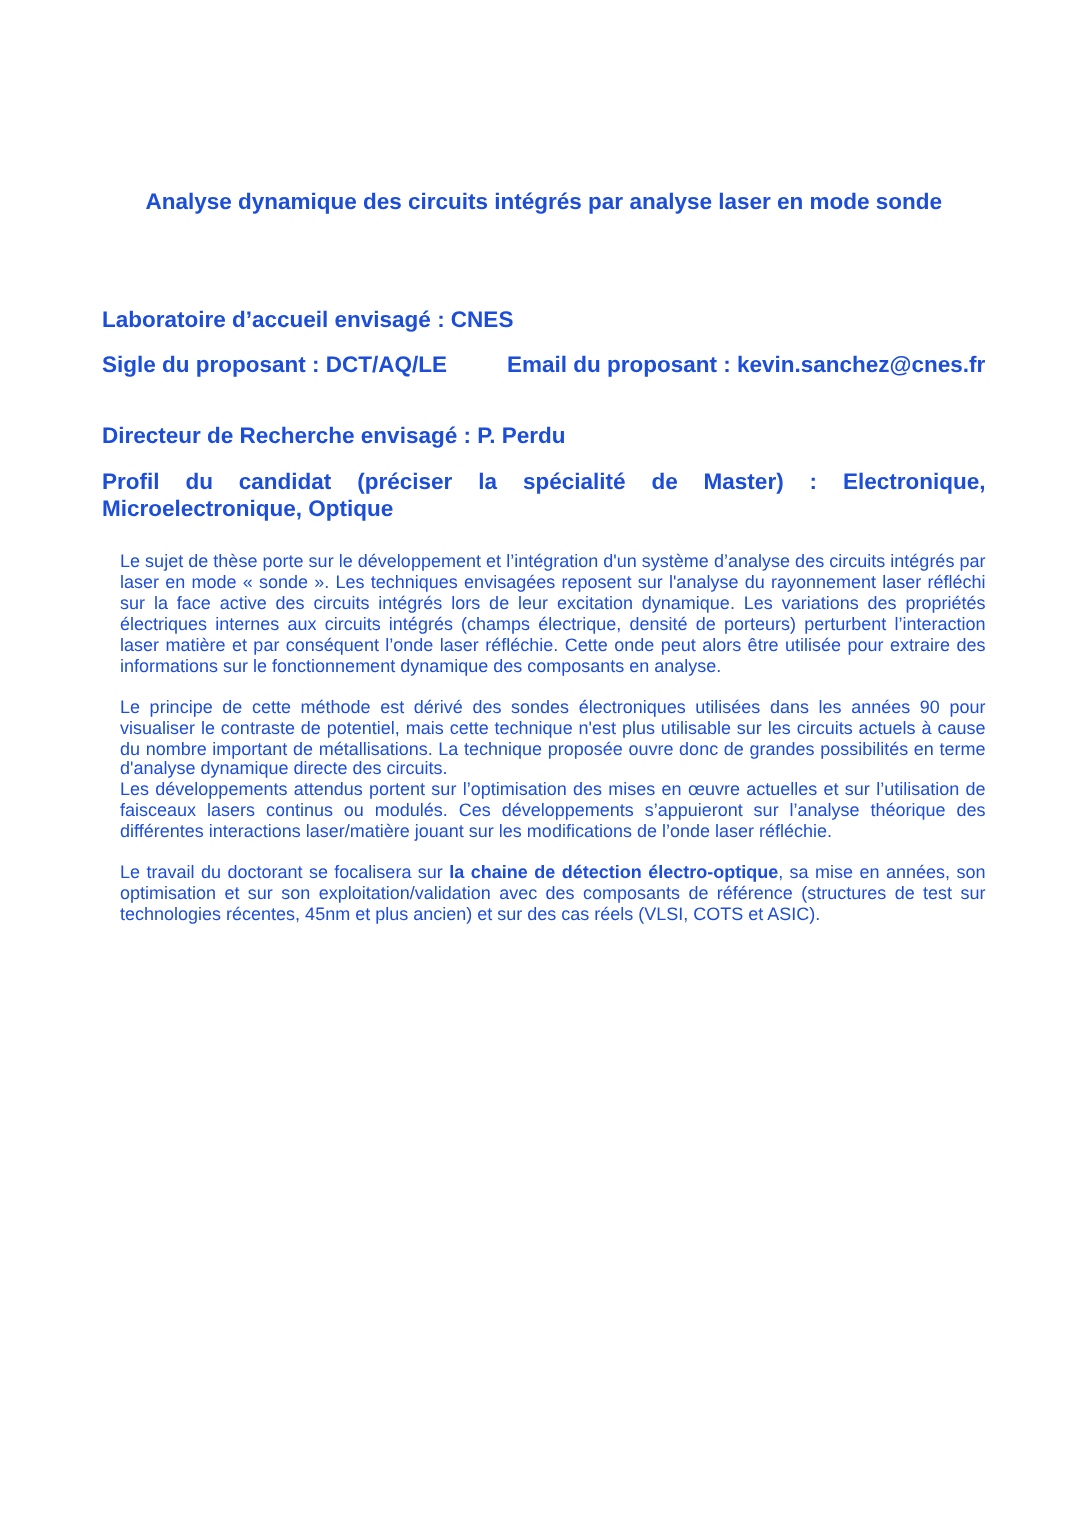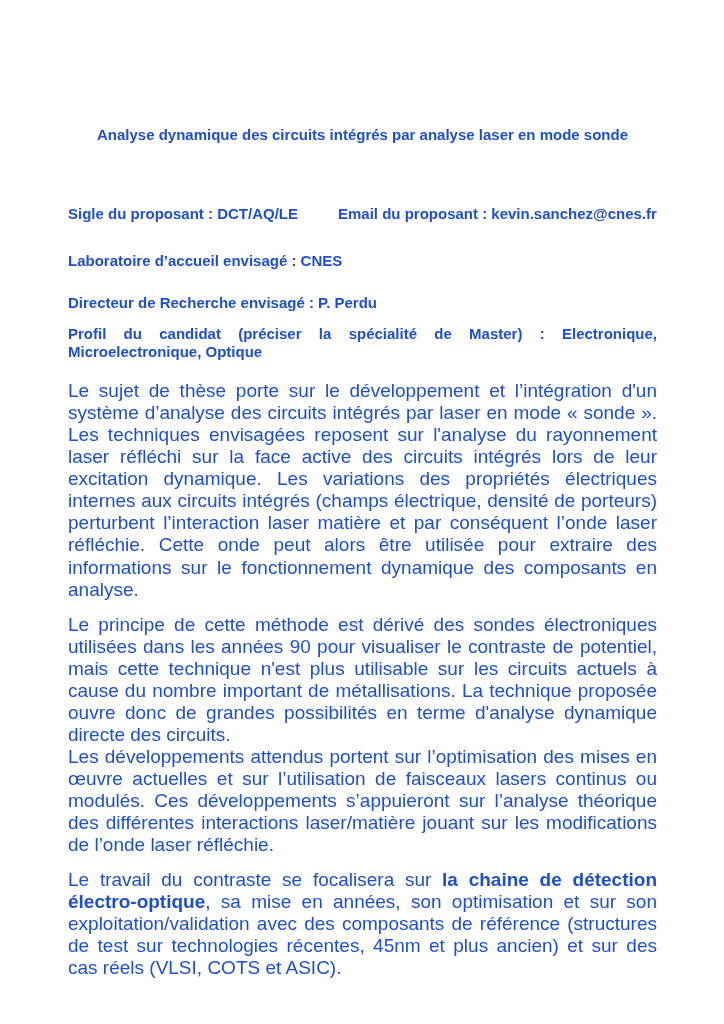--- a/index.html
+++ b/index.html
@@ -35,49 +35,49 @@
   .profil {
     text-align: justify;
   }
   .section-heading {
     font-size: 15px;
     font-weight: bold;
     line-height: 1.2;
     margin: 0 0 14px 0;
   }
   .body-text {
-    font-size: 19px;
+    font-size: 12px;
     line-height: 1.16;
     text-align: justify;
-    margin: 0 0 13px 0;
+    margin: 0 0 13px 12px;
   }
   .body-text strong { font-weight: bold; }
 </style>
 </head>
 <body>
 
 <div class="page">
 
   <h1 class="doc-title">Analyse dynamique des circuits intégrés par analyse laser en mode sonde</h1>
 
 
+  <p class="field mb-lab">Laboratoire d’accueil envisagé : CNES</p>
+
   <p class="field field-row mb-sigle">
     <span>Sigle du proposant : DCT/AQ/LE</span>
     <span class="email-part">Email du proposant : kevin.sanchez@cnes.fr</span>
   </p>
-
-  <p class="field mb-lab">Laboratoire d’accueil envisagé : CNES</p>
 
   <p class="field mb-dir">Directeur de Recherche envisagé : P. Perdu</p>
 
   <p class="field profil">Profil du candidat (préciser la spécialité de Master)&nbsp;: Electronique, Microelectronique, Optique</p>
 
 
   <p class="body-text">Le sujet de thèse porte sur le développement et l’intégration d'un système d’analyse des circuits intégrés par laser en mode « sonde ». Les techniques envisagées reposent sur l'analyse du rayonnement laser réfléchi sur la face active des circuits intégrés lors de leur excitation dynamique. Les variations des propriétés électriques internes aux circuits intégrés (champs électrique, densité de porteurs) perturbent l’interaction laser matière et par conséquent l’onde laser réfléchie. Cette onde peut alors être utilisée pour extraire des informations sur le fonctionnement dynamique des composants en analyse.</p>
 
   <p class="body-text">
     <span>Le principe de cette méthode est dérivé des sondes électroniques utilisées dans les années 90 pour visualiser le contraste de potentiel, mais cette technique n'est plus utilisable sur les circuits actuels à cause du nombre important de métallisations. La technique proposée ouvre donc de grandes possibilités en terme d'analyse dynamique directe des circuits.</span><br>
     <span>Les développements attendus portent sur l’optimisation des mises en œuvre actuelles et sur l’utilisation de faisceaux lasers continus ou modulés. Ces développements s’appuieront sur l’analyse théorique des différentes interactions laser/matière jouant sur les modifications de l’onde laser réfléchie.</span>
   </p>
 
-  <p class="body-text"><span>Le travail du contraste se focalisera sur </span><strong>la chaine de détection électro-optique</strong><span>, sa mise en années, son optimisation et sur son exploitation/validation avec des composants de référence (structures de test sur technologies récentes, 45nm et plus ancien) et sur des cas réels (VLSI, COTS et ASIC).</span></p>
+  <p class="body-text"><span>Le travail du doctorant se focalisera sur </span><strong>la chaine de détection électro-optique</strong><span>, sa mise en années, son optimisation et sur son exploitation/validation avec des composants de référence (structures de test sur technologies récentes, 45nm et plus ancien) et sur des cas réels (VLSI, COTS et ASIC).</span></p>
 
 </div>
 
 </body></html>

